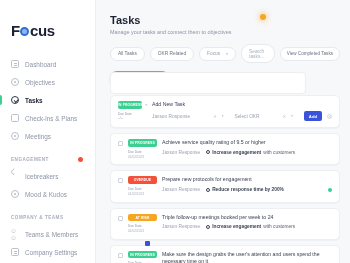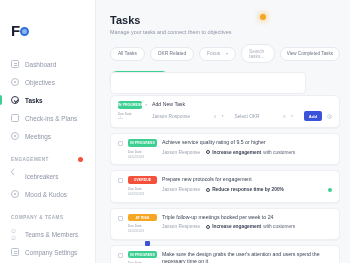--- a/index.html
+++ b/index.html
@@ -200,20 +200,21 @@
 </style>
 </head>
 <body>
 
 <div class="app">
 
   <aside class="sidebar">
     <div class="logo">
       <span>F</span>
       <span class="ring"></span>
+      <span>cus</span>
     </div>
 
     <nav class="nav">
       <div class="nav-item">
         <span class="ic lines"></span>
         <span>Dashboard</span>
       </div>
       <div class="nav-item">
         <span class="ic circle dot-in"></span>
         <span>Objectives</span>

